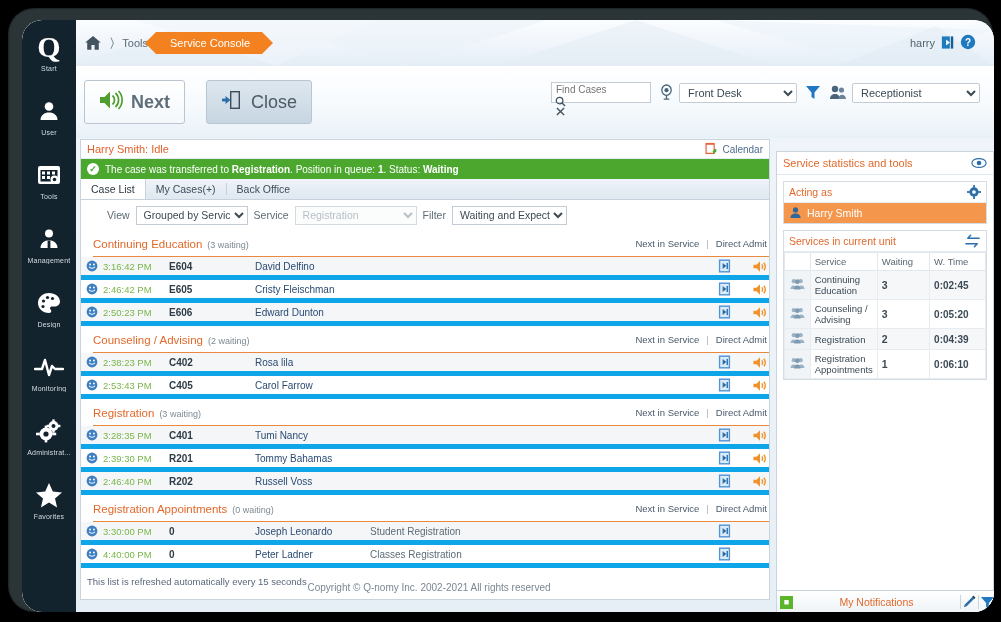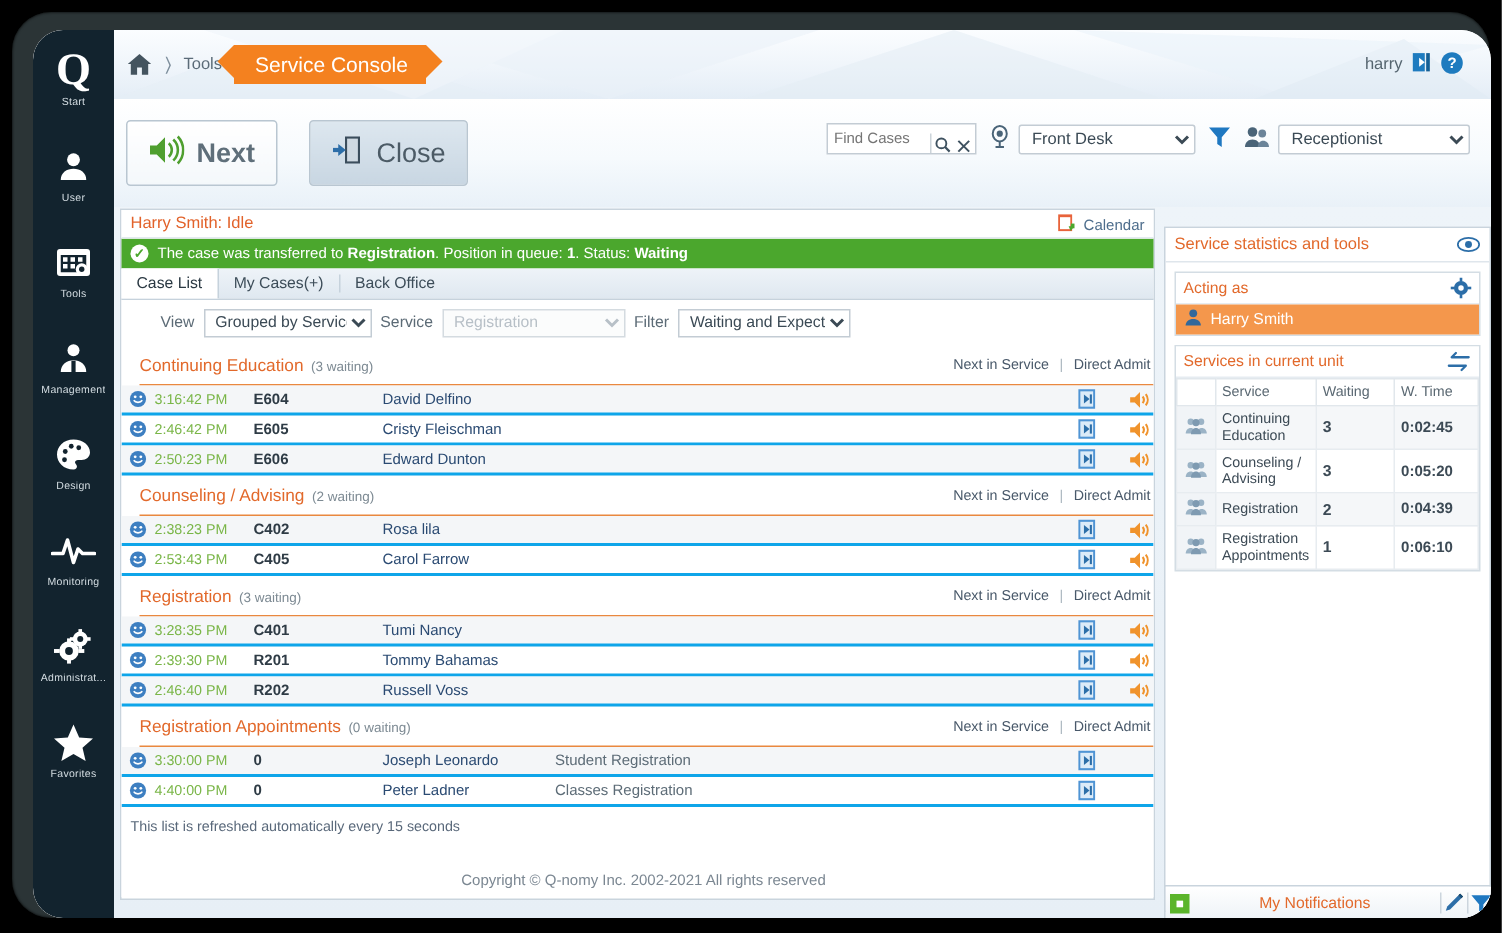--- a/index.html
+++ b/index.html
@@ -57,21 +57,21 @@
     background:linear-gradient(180deg,#fbfdff 0%,#eef4fa 60%,#e4edf6 100%);
     overflow:hidden;
     border-top-right-radius:20px;
   }
   #topbar .poly{position:absolute;top:0;left:0;width:918px;height:46px;opacity:.55;}
   #crumbs{position:absolute;left:8px;top:0;height:46px;display:flex;align-items:center;gap:4px;z-index:4;}
   .home-ic{width:18px;height:18px;display:block;}
   .crumb-arrow{color:#7d8e9c;font-size:13px;margin:0 4px;}
   .crumb-text{color:#5b6b78;font-size:11px;}
   .crumb-active{
-    position:relative;background:#f4811f;color:#fff;font-size:14px;
+    position:relative;background:#f4811f;color:#fff;font-size:11px;
     padding:5px 12px 5px 14px;margin-left:4px;
   }
   .crumb-active:before{
     content:"";position:absolute;left:-11px;top:0;width:0;height:0;
     border-top:11px solid transparent;border-bottom:11px solid transparent;border-right:11px solid #f4811f;
   }
   .crumb-active:after{
     content:"";position:absolute;right:-11px;top:0;width:0;height:0;
     border-top:11px solid transparent;border-bottom:11px solid transparent;border-left:11px solid #f4811f;
   }
@@ -84,21 +84,21 @@
   }
   .bigbtn{
     position:absolute;top:14px;height:42px;display:flex;align-items:center;gap:8px;
     padding:0 14px;border:1px solid #b9c6d1;border-radius:3px;cursor:pointer;
     font-size:18px;
   }
   #btn-next{left:8px;background:linear-gradient(180deg,#ffffff,#f4f8fb);color:#5f6f7a;font-weight:bold;}
   #btn-close{left:130px;background:linear-gradient(180deg,#dde7ef,#c8d6e2);color:#4c5b66;}
   #toolsright{position:absolute;right:14px;top:16px;display:flex;align-items:center;gap:8px;}
   .findbox{
-    width:98px;height:19px;border:1px solid #c3ccd4;background:#fff;display:flex;align-items:flex-end;
+    width:98px;height:19px;border:1px solid #c3ccd4;background:#fff;display:flex;align-items:flex-start;flex-direction:column;
   }
   .findbox input{
     border:0;outline:0;width:62px;height:17px;font-size:10px;color:#7b8791;padding-left:4px;
     font-family:"Liberation Sans", sans-serif;background:transparent;
   }
   .fb-sep{width:1px;height:13px;background:#ccd4da;}
   .fb-ic{width:16px;display:flex;align-items:center;justify-content:center;cursor:pointer;color:#4a5a66;font-size:11px;}
   .selwrap{position:relative;display:flex;align-items:center;gap:5px;}
   select.mini{
     height:20px;font-size:11px;color:#3b4a55;border:1px solid #c3ccd4;background:#fff;
@@ -153,21 +153,21 @@
   .grp-title{color:#e2692b;font-size:11.5px;}
   .grp-count{color:#7d8a93;font-size:9px;}
   .grp-actions{
     position:absolute;right:2px;top:0;display:flex;align-items:center;gap:7px;font-size:9.5px;color:#49596a;
   }
   .grp-actions .lnk{cursor:pointer;}
   .grp-actions .bar{color:#aab6bf;}
   .grp-rule{height:1px;background:#e9883f;margin:2px 0 0 12px;}
   .row{
     position:relative;height:18px;display:flex;align-items:center;gap:0;
-    border-bottom:2px solid #0ea5e9;font-size:10px;
+    border-bottom:5px solid #0ea5e9;font-size:10px;
   }
   .row.alt{background:#f4f6f8;}
   .row .smiley{width:22px;display:flex;justify-content:center;}
   .row .time{width:66px;color:#7ab648;font-size:9.5px;}
   .row .tick{width:86px;color:#2e3b45;font-weight:bold;font-size:10px;}
   .row .pname{width:115px;color:#2a4a72;}
   .row .extra{flex:1;color:#5d6c77;}
   .row .acts{position:absolute;right:2px;top:0;height:18px;display:flex;align-items:center;gap:22px;}
   .act-ic{width:14px;display:flex;align-items:center;justify-content:center;cursor:pointer;}
   .act-pad{width:14px;}

